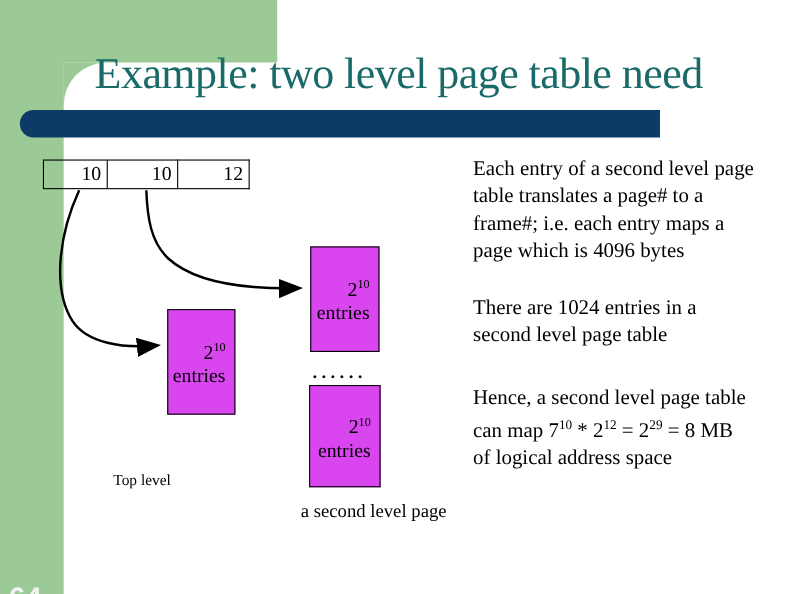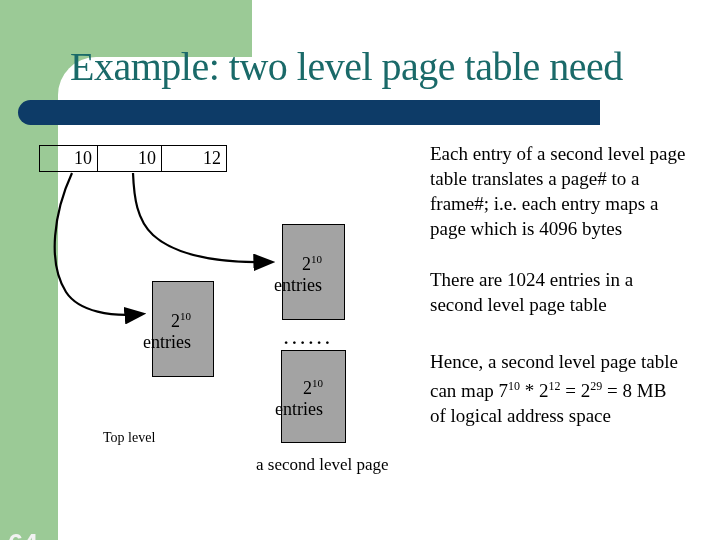--- a/index.html
+++ b/index.html
@@ -8,44 +8,44 @@
 
   
   .green-top{position:absolute;left:0;top:0;width:252px;height:57px;background:#9BCA96;}
   .green-col{position:absolute;left:0;top:0;width:58px;height:540px;background:#9BCA96;}
   .green-corner{position:absolute;left:58px;top:57px;width:44px;height:44px;background:#9BCA96;}
   .panel{position:absolute;left:58px;top:57px;width:662px;height:483px;background:#ffffff;
          border-top-left-radius:38px;}
   .accent-bar{position:absolute;left:18px;top:100px;width:582px;height:25px;background:#0D3B67;
          border-radius:12.5px 0 0 12.5px;}
 
-  .title{position:absolute;left:70px;top:46px;font-size:40px;line-height:42px;
+  .title{position:absolute;left:86px;top:46px;font-size:40px;line-height:42px;
          letter-spacing:-0.5px;color:#1A6A69;white-space:nowrap;}
 
   
   .addr{position:absolute;left:39px;top:145px;display:flex;}
   .addr .cell{height:27px;border:1px solid #000;border-left:none;box-sizing:border-box;
          font-size:18px;line-height:24px;text-align:right;padding-right:5px;background:transparent;}
   .addr .c1{width:59px;border-left:1px solid #000;}
   .addr .c2{width:64px;}
   .addr .c3{width:65px;}
 
   
-  .ptbox{position:absolute;border:1px solid #000;background:#a3a3a3;box-sizing:border-box;
+  .ptbox{position:absolute;border:1px solid #000;background:#d946ef;box-sizing:border-box;
          display:flex;flex-direction:column;justify-content:center;align-items:flex-end;
-         padding-right:22px;font-size:18px;line-height:21px;text-align:right;}
+         padding-right:8px;font-size:18px;line-height:21px;text-align:right;}
   .ptbox sup{font-size:11px;}
   .box-top{left:152px;top:281px;width:62px;height:96px;}
   .box-s1{left:282px;top:224px;width:63px;height:96px;}
   .box-s2{left:281px;top:350px;width:65px;height:93px;}
 
   .dots{position:absolute;left:284px;top:329px;font-size:17px;font-weight:bold;letter-spacing:4px;}
 
   .cap-top{position:absolute;left:103px;top:397px;font-size:14px;line-height:22px;margin-top:30px;}
-  .cap-second{position:absolute;left:256px;top:454px;width:150px;
+  .cap-second{position:absolute;left:256px;top:454px;width:150px;text-align:right;
          font-size:17px;line-height:22px;}
 
   .notes{position:absolute;left:430px;width:292px;font-size:19px;line-height:25px;}
   .notes sup{font-size:12px;}
   .n1{top:141px;}
   .n2{top:267px;}
   .n3{top:349px;}
 
   .pgnum{position:absolute;left:8px;top:501px;font-family:"Liberation Sans",sans-serif;
          font-weight:bold;font-size:27px;color:#F2F2F2;margin-top:28px;}

